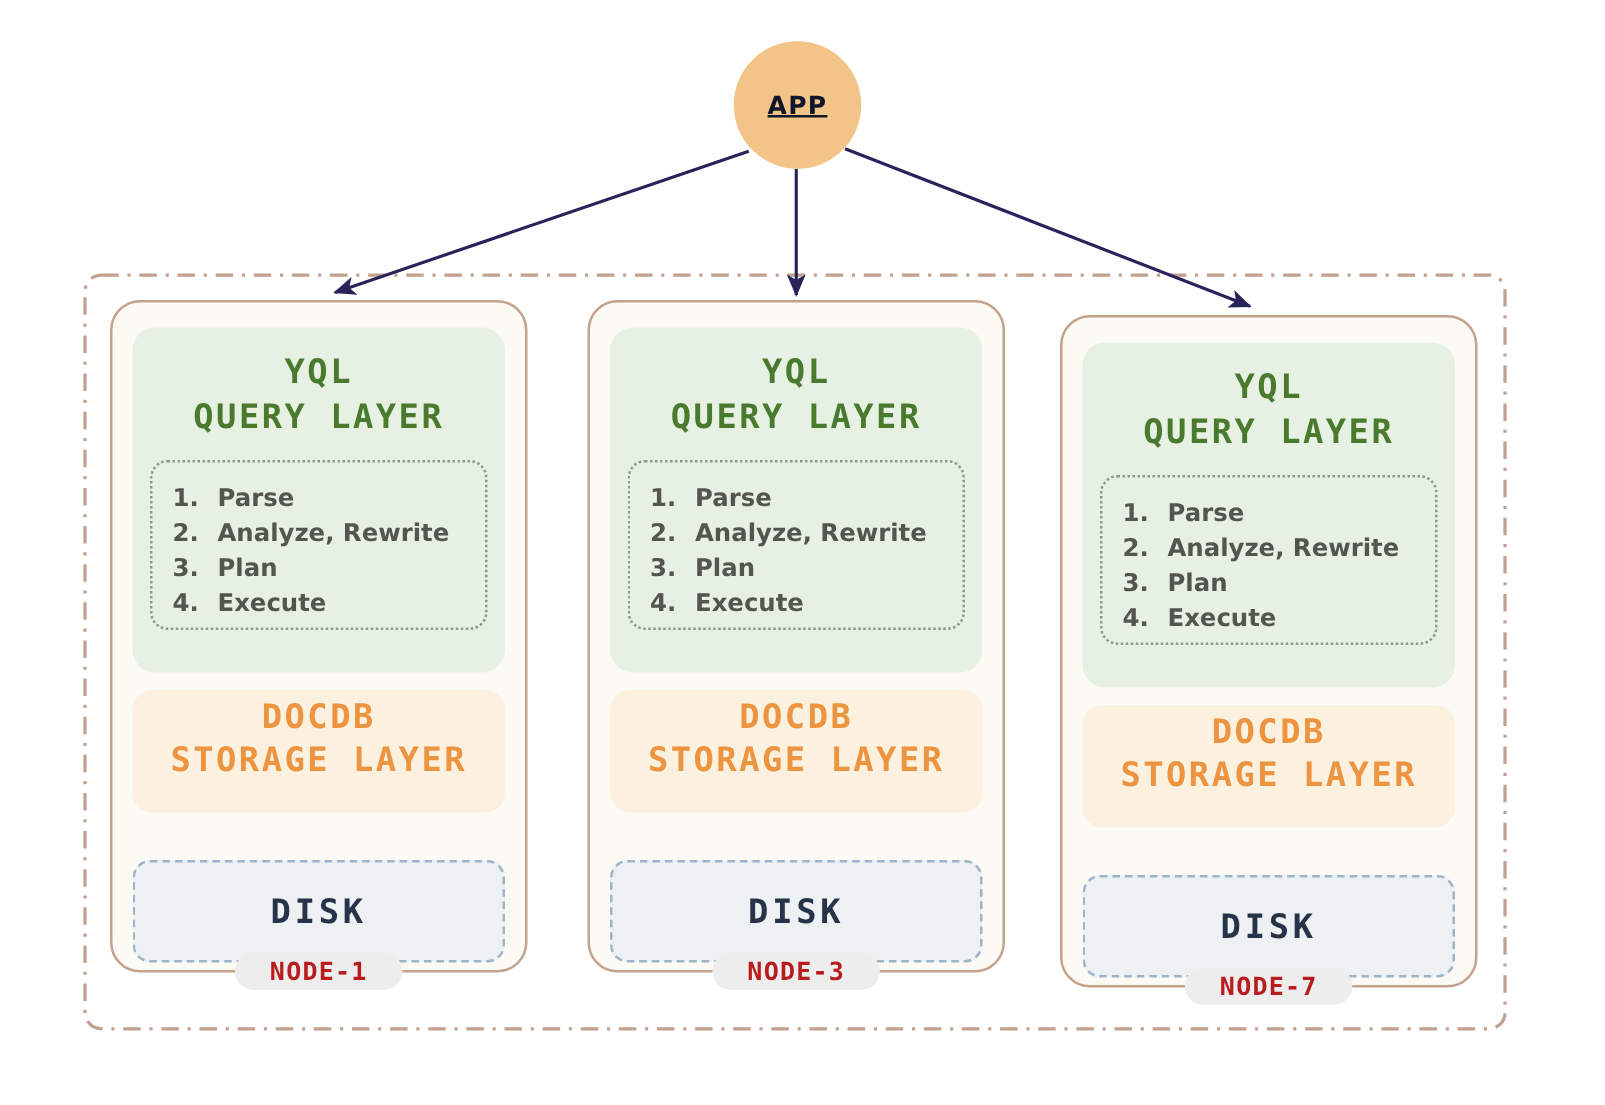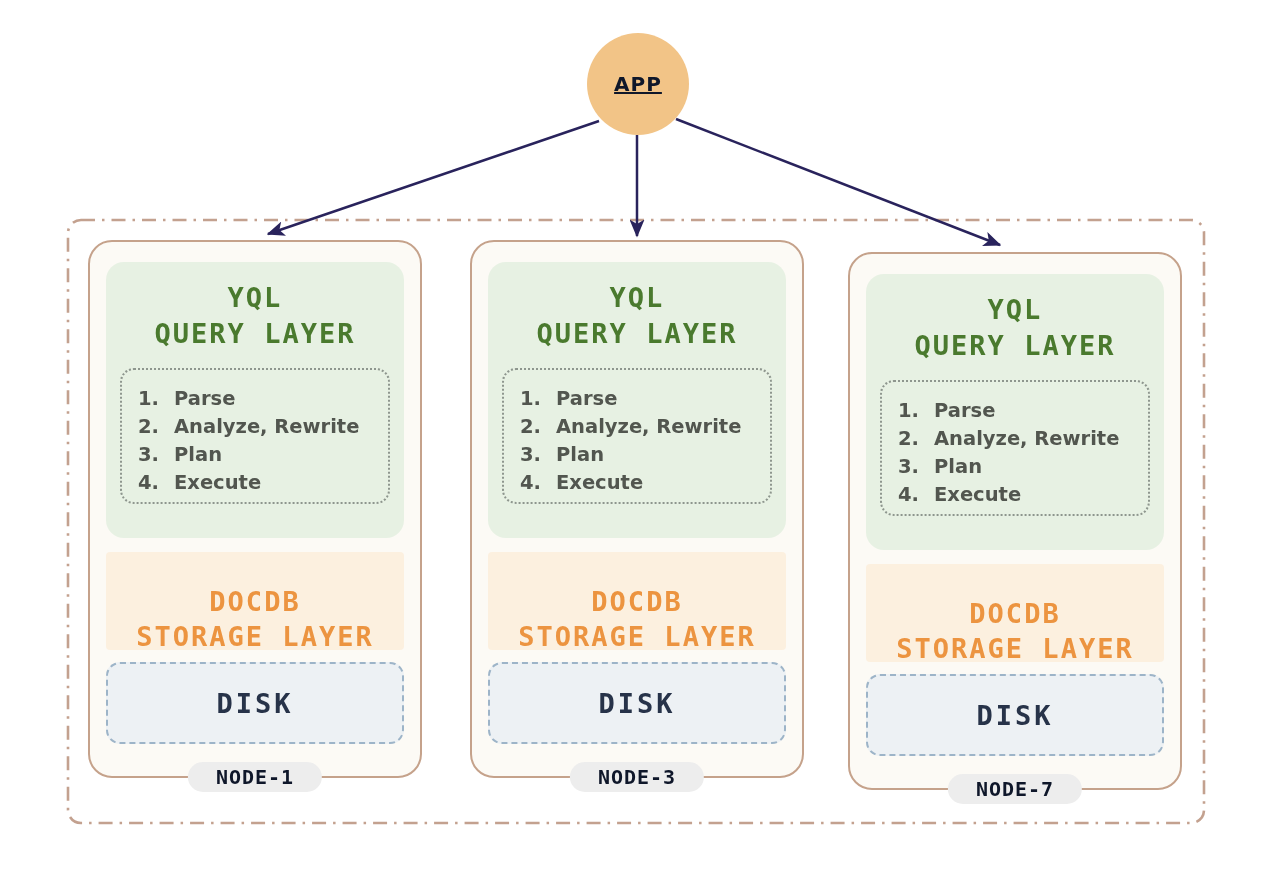--- a/index.html
+++ b/index.html
@@ -39,42 +39,42 @@
     border:2px dotted #8e968e;border-radius:14px;padding:15px 6px 0 16px;
   }
   .step{
     display:flex;gap:12px;font-weight:bold;font-size:19.5px;line-height:28px;
     color:#52564f;font-family:"DejaVu Sans",sans-serif;
   }
   .step .num{flex:0 0 24px;}
 
   .storage-box{
     position:absolute;left:16px;right:16px;top:310px;height:98px;
-    background:#fcf0df;border-radius:4px;text-align:center;padding-top:32px;box-sizing:border-box;
+    background:#fcf0df;border-radius:16px;text-align:center;padding-top:4px;box-sizing:border-box;
   }
   .storage-box span{
     display:block;font-family:"DejaVu Sans Mono","Liberation Mono",monospace;
     font-weight:bold;font-size:27px;line-height:35px;letter-spacing:2px;color:#ec9440;
   }
   .disk-box{
-    position:absolute;left:16px;right:16px;top:420px;height:82px;box-sizing:border-box;
+    position:absolute;left:16px;right:16px;top:446px;height:82px;box-sizing:border-box;
     background:#edf1f4;border:2.5px dashed #9db4c8;border-radius:14px;
     display:flex;align-items:center;justify-content:center;
   }
   .disk-box span{
     font-family:"DejaVu Sans Mono","Liberation Mono",monospace;
     font-weight:bold;font-size:27px;letter-spacing:3px;color:#273349;
   }
   .node-badge{
     position:absolute;left:50%;bottom:-16px;transform:translateX(-50%);
     background:#ededed;border-radius:17px;padding:3px 28px;white-space:nowrap;z-index:3;
   }
   .node-badge span{
     font-family:"DejaVu Sans Mono","Liberation Mono",monospace;
-    font-weight:bold;font-size:20px;letter-spacing:1px;color:#0f172a;
+    font-weight:bold;font-size:20px;letter-spacing:1px;color:#b91c1c;
   }
   .pos-n1{left:88px;top:240px;}
   .pos-n2{left:470px;top:240px;}
   .pos-n3{left:848px;top:252px;}
 </style>
 </head>
 <body>
 
 <div class="canvas">
 

